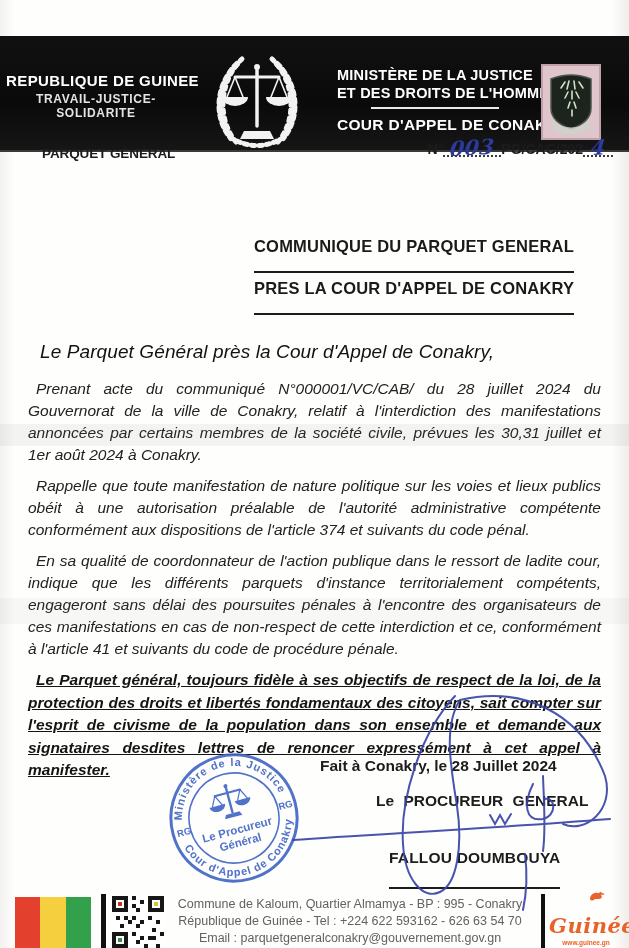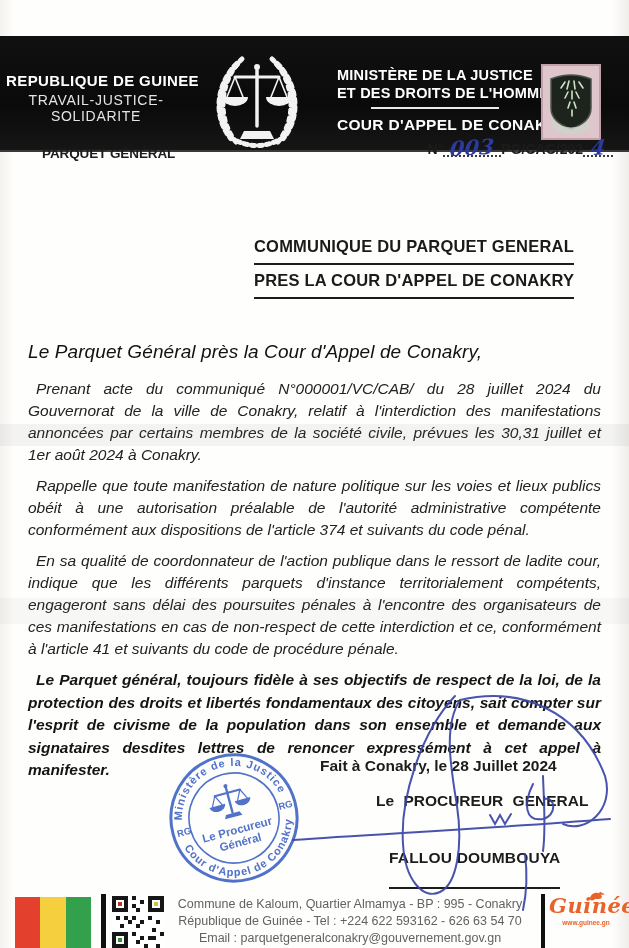--- a/index.html
+++ b/index.html
@@ -7,43 +7,43 @@
     position:relative;width:629px;height:948px;overflow:hidden;
     background:linear-gradient(90deg,#f3f2ef 0,#fefefd 14px,#fefefd 612px,#efedea 629px);
     font-family:"Liberation Sans",sans-serif;color:#1c1c1c;
   }
   
   .header{position:absolute;left:0;top:0;width:629px;height:114px;
     background:linear-gradient(180deg,#111 0,#0a0a0a 60%,#161616 100%);
     border-bottom:2px solid #3a3a3a;margin-top:36px;}
   .rep-block{position:absolute;left:6px;top:36px;width:180px;text-align:center;color:#fff;}
   .rep-title{font-size:15px;font-weight:bold;letter-spacing:.4px;white-space:nowrap;}
-  .rep-motto{font-size:14px;font-weight:normal;letter-spacing:.7px;color:#e4e4e4;margin-top:3px;}
+  .rep-motto{font-size:12px;font-weight:bold;letter-spacing:.7px;color:#e4e4e4;margin-top:3px;}
   .logo-wrap{position:absolute;left:207px;top:18px;width:100px;height:95px;}
   .ministry-block{position:absolute;left:337px;top:30px;width:196px;text-align:center;color:#fff;}
   .min-line{font-size:14.5px;font-weight:bold;letter-spacing:.2px;white-space:nowrap;line-height:18px;}
   .min-underline{width:128px;height:2px;background:#e9e9e9;margin:5px auto 7px auto;}
   .court-line{font-size:15.5px;font-weight:bold;letter-spacing:.3px;white-space:nowrap;}
   .emblem{position:absolute;left:541px;top:28px;width:60px;height:76px;}
   
   .office{position:absolute;left:10px;top:146px;font-size:13.5px;font-weight:bold;letter-spacing:-.1px;padding-left:32px;}
   .ref-num{position:absolute;right:16px;top:138px;display:flex;align-items:flex-end;font-size:14px;font-weight:bold;}
   .dotted{display:inline-block;border-bottom:2px dotted #3a3a3a;min-width:58px;text-align:center;line-height:14px;}
   .dotted.small{min-width:30px;}
   .hand{font-family:"DejaVu Serif",serif;font-style:italic;font-weight:600;font-size:21px;
     color:#2c3a9e;display:inline-block;transform:skewX(-8deg) rotate(-3deg);line-height:16px;position:relative;top:2px;}
   
   .title-block{position:absolute;left:254px;top:231px;line-height:31px;}
   .title-line{display:inline-block;font-size:16.5px;font-weight:bold;letter-spacing:.2px;color:#1a1a1a;
-    border-bottom:2.5px solid #1c1c1c;padding-bottom:1px;white-space:nowrap;}
+    border-bottom:2.5px solid #1c1c1c;padding-bottom:9px;white-space:nowrap;}
   
   .bodytext{position:absolute;left:28px;top:341px;width:573px;font-style:italic;}
-  .salutation{font-size:19px;color:#121212;margin:0 0 15px 0;letter-spacing:.1px;}
+  .salutation{font-size:19px;color:#121212;margin:0 0 15px 12px;letter-spacing:.1px;}
   .bodytext p{font-size:15.5px;line-height:22px;text-align:justify;margin:0 0 9px 0;color:#222;text-indent:8px;}
-  .bodytext p.strong{font-weight:bold;line-height:22.5px;color:#141414;}
+  .bodytext p.strong{font-weight:bold;line-height:22.5px;color:#141414;text-decoration:underline;}
   
   .band{position:absolute;left:0;width:629px;pointer-events:none;}
   .band.b1{top:424px;height:22px;background:rgba(110,110,110,.08);}
   .band.b2{top:598px;height:26px;background:rgba(110,110,110,.05);}
   
   .stamp{position:absolute;left:166px;top:750px;width:136px;height:136px;opacity:.9;}
   .place-date{position:absolute;left:320px;top:757px;font-size:15.5px;font-weight:bold;}
   .signer-title{position:absolute;left:376px;top:792px;font-size:15.5px;font-weight:bold;word-spacing:5px;}
   .signer-name{position:absolute;left:389px;top:849px;font-size:15.5px;font-weight:bold;
     border-bottom:2.5px solid #1c1c1c;padding-bottom:20px;letter-spacing:.2px;}
@@ -51,21 +51,21 @@
   
   .flag{position:absolute;left:15px;top:897px;width:76px;height:51px;display:flex;}
   .flag div{flex:1;}
   .fdiv{position:absolute;top:894px;width:5px;height:54px;background:#101010;}
   .fdiv.d1{left:101px;} .fdiv.d2{left:541px;width:4px;}
   .qr{position:absolute;left:112px;top:896px;width:52px;height:52px;}
   .address{position:absolute;left:168px;top:896px;width:364px;text-align:center;
     font-size:12.5px;line-height:17px;color:#626262;font-style:normal;}
   .brand{position:absolute;left:549px;top:894px;width:74px;text-align:center;}
   .brand-name{font-family:"DejaVu Serif",serif;font-style:italic;font-weight:bold;font-size:21px;
-    color:#e8632a;letter-spacing:.5px;line-height:24px;display:block;}
+    color:#e8632a;letter-spacing:.5px;line-height:24px;display:block;margin-top:20px;}
   .brand-url{font-size:6.5px;font-weight:bold;color:#e8632a;display:block;margin-top:1px;}
   .bird{position:absolute;left:38px;top:-4px;width:18px;height:13px;}
 </style>
 </head>
 <body>
 
 <div class="page">
 
   <div class="header">
     <div class="rep-block">

